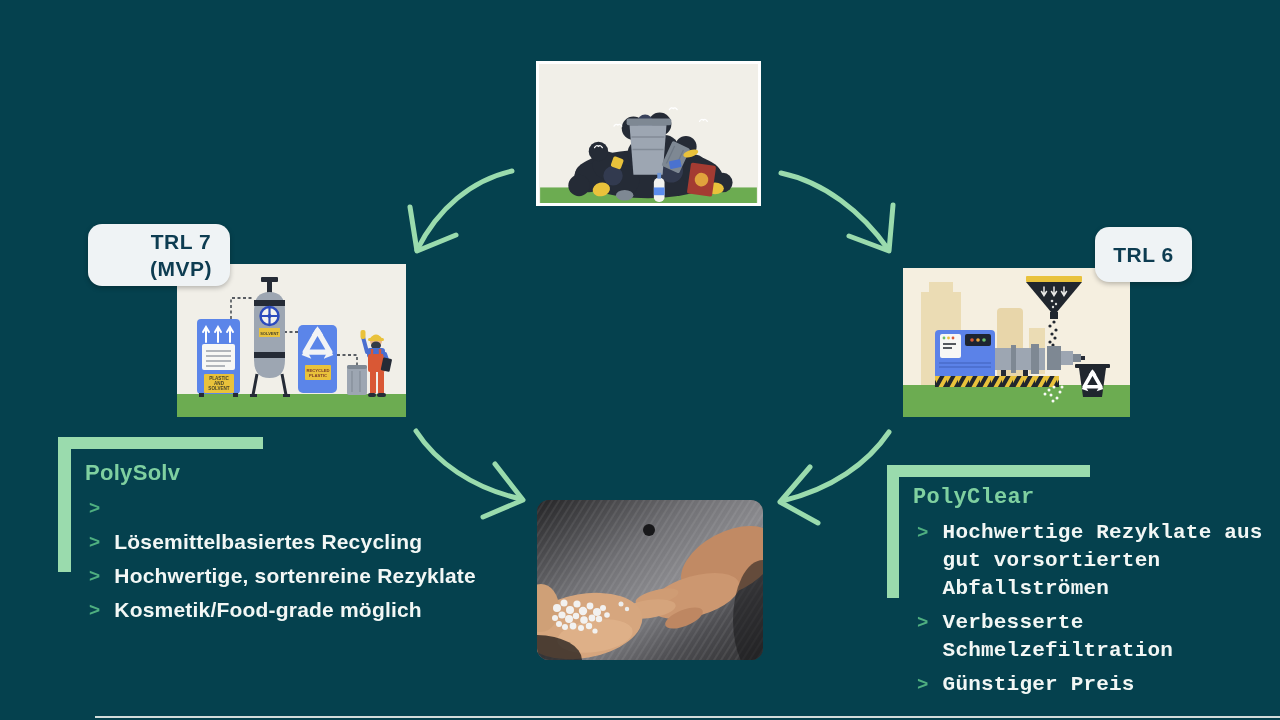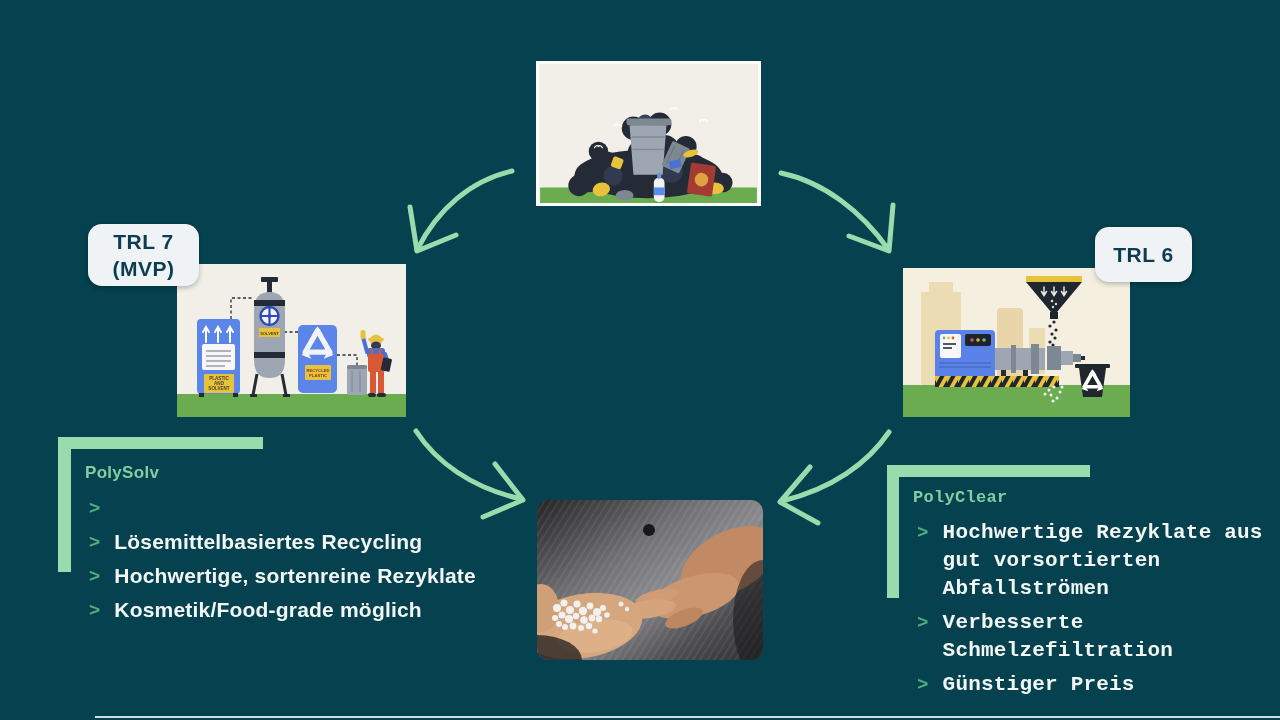--- a/index.html
+++ b/index.html
@@ -21,30 +21,30 @@
   .arrows{left:0;top:0;width:1280px;height:720px;z-index:1;pointer-events:none;}
   .arrow{stroke:var(--accent-green,#9ADBAD);stroke-width:5;fill:none;stroke-linecap:round;stroke-linejoin:round;}
   
   .badge{
     position:absolute;z-index:5;
     background:var(--badge-bg,#EFF3F5);color:var(--badge-text,#0D3C51);
     border-radius:14px;display:flex;flex-direction:column;align-items:center;justify-content:center;
     font-weight:bold;font-size:21px;line-height:27px;letter-spacing:.5px;
     box-shadow:0 2px 5px rgba(0,0,0,.25);
   }
-  .badge-trl7{left:88px;top:224px;width:111px;height:62px;}
+  .badge-trl7{left:88px;top:224px;width:98px;height:62px;padding-left:44px;}
   .badge-trl6{left:1095px;top:227px;width:97px;height:55px;}
   
   .bracket{position:absolute;background:var(--accent-green,#9ADBAD);z-index:3;}
   .bk-l-top{left:58px;top:437px;width:205px;height:12px;}
   .bk-l-side{left:58px;top:437px;width:13px;height:135px;}
   .bk-r-top{left:887px;top:465px;width:203px;height:12px;}
   .bk-r-side{left:887px;top:465px;width:12px;height:133px;}
   .info{position:absolute;z-index:4;}
-  .info h2{margin:0 0 9px 0;font-size:17px;line-height:24px;font-weight:bold;color:var(--heading-green,#7FD0A0);letter-spacing:.3px;}
+  .info h2{margin:0 0 9px 0;font-size:22px;line-height:24px;font-weight:bold;color:var(--heading-green,#7FD0A0);letter-spacing:.3px;}
   .info ul{list-style:none;margin:0;padding:0;}
   .info li{display:flex;align-items:flex-start;gap:14px;margin:0 0 6px 0;
     font-size:21px;line-height:28px;font-weight:bold;color:var(--text-white,#F2F7F5);letter-spacing:.2px;}
   .info .chev{color:var(--chevron-green,#4FAF80);font-size:19px;margin-left:4px;flex:0 0 auto;}
   .info .btext span{display:block;}
   .info-left{left:85px;top:461px;}
   .info-right{left:913px;top:486px;font-family:Liberation Mono, monospace;}
   
   .bottom-line{left:95px;top:716px;width:1185px;height:2px;background:#E9EDEA;opacity:.9;z-index:6;}
   

